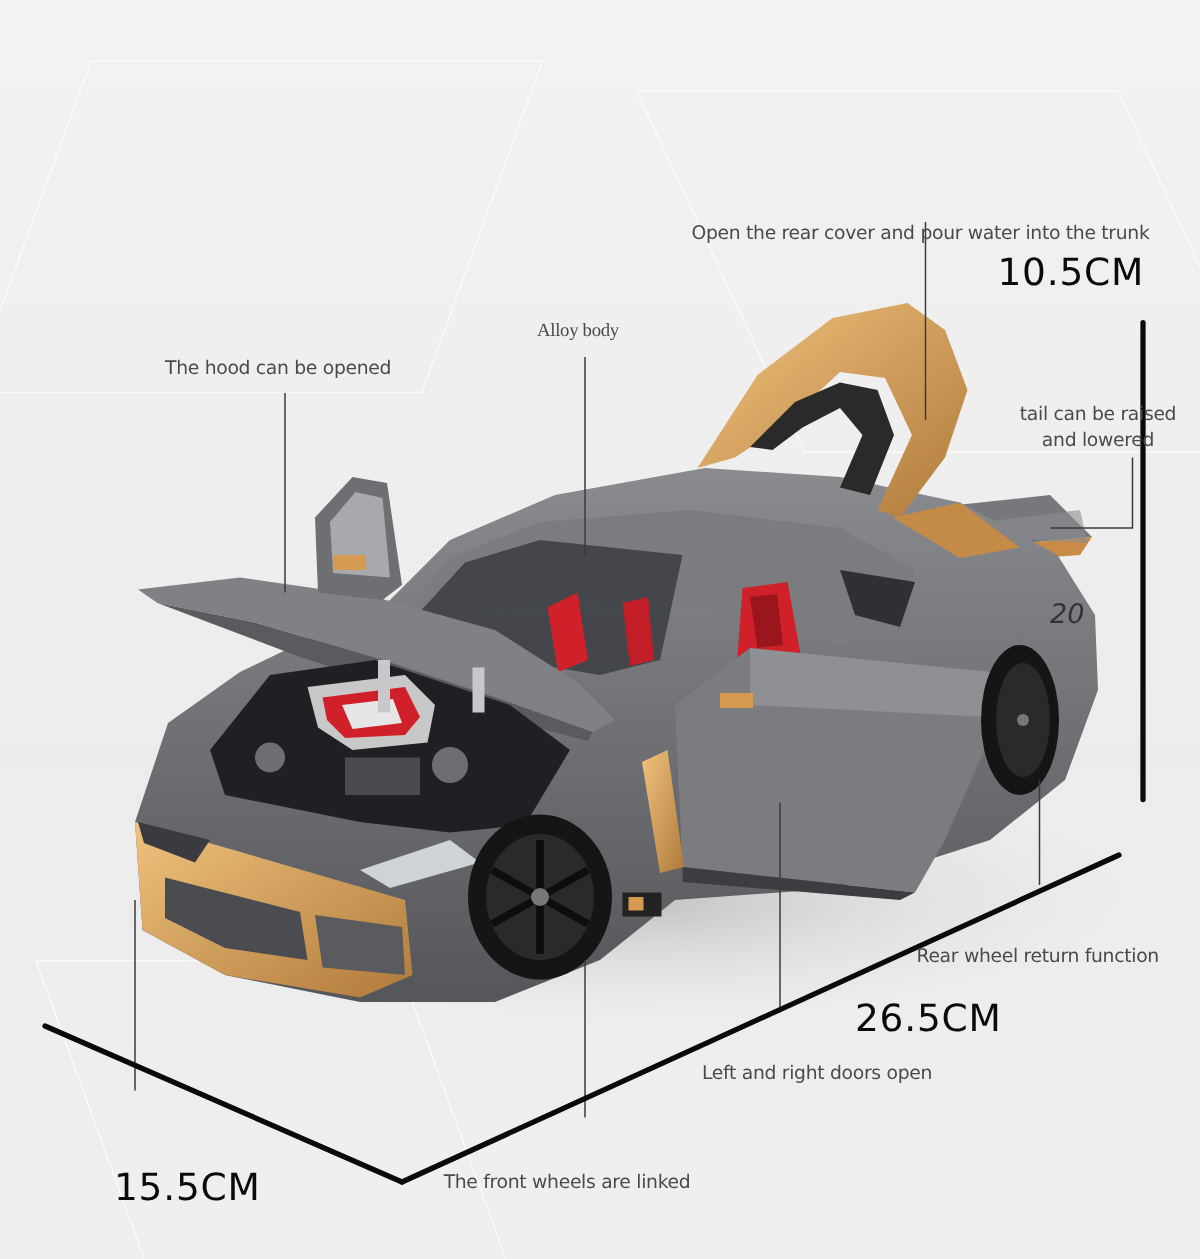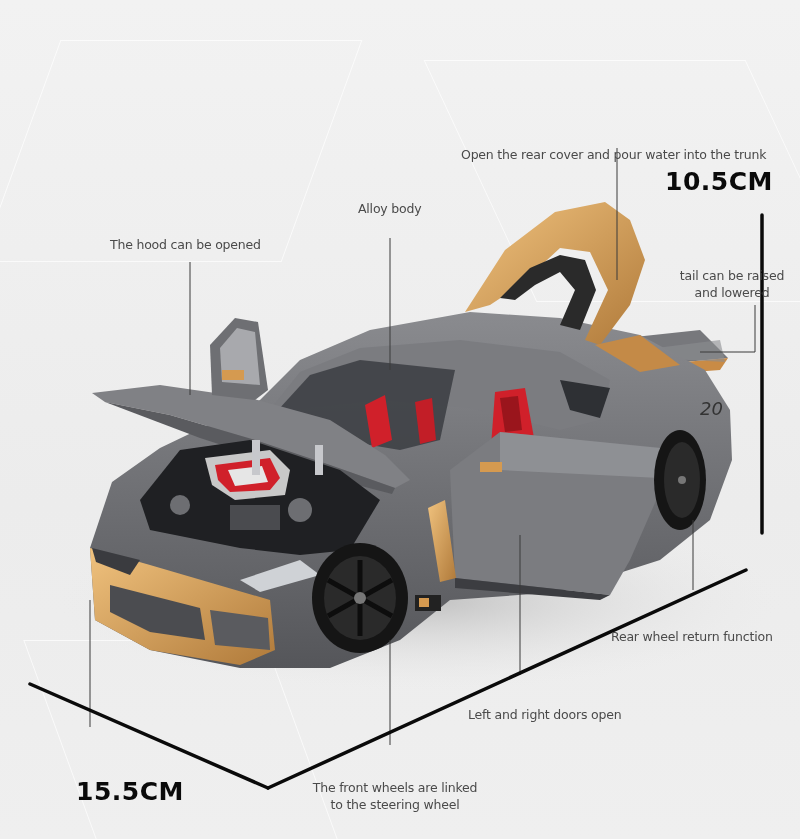--- a/index.html
+++ b/index.html
@@ -1,21 +1,21 @@
 <!DOCTYPE html>
 <html><head>
 <meta charset="utf-8">
 <style>
   html, body { margin:0; padding:0; }
   body { width:800px; height:839px; overflow:hidden; background:#efefef; font-family:"DejaVu Sans", sans-serif; }
   #stage { position:relative; width:800px; height:839px; background:linear-gradient(180deg,#f2f2f2 0%,#ececec 60%,#efefef 100%); overflow:hidden; }
   .bgshape { position:absolute; border:1px solid rgba(255,255,255,0.7); }
   .label { position:absolute; color:#4a4a4a; font-size:12.5px; letter-spacing:-0.2px; line-height:17px; white-space:nowrap; }
   .label.center { text-align:center; }
-  .dim { position:absolute; font-family:"DejaVu Sans", sans-serif; font-weight:bold; font-size:25px; color:#0a0a0a; letter-spacing:0.5px; }
+  .dim { position:absolute; font-family:"DejaVu Sans", sans-serif; font-weight:normal; font-size:25px; color:#0a0a0a; letter-spacing:0.5px; }
   svg.overlay { position:absolute; left:0; top:0; }
 </style>
 </head>
 <body>
 
 <div id="stage">
 
   <div class="bgshape" style="left:20px;top:40px;width:300px;height:220px;transform:skewX(-20deg);"></div>
   <div class="bgshape" style="left:480px;top:60px;width:320px;height:240px;transform:skewX(25deg);"></div>
   <div class="bgshape" style="left:60px;top:640px;width:240px;height:200px;transform:skewX(20deg);"></div>
@@ -135,31 +135,31 @@
     </g>
 
     <g stroke="#0a0a0a" stroke-width="3.5" stroke-linecap="round">
       <line x1="762" y1="215" x2="762" y2="533"></line>
       <line x1="268" y1="788" x2="746" y2="570"></line>
       <line x1="30" y1="684" x2="268" y2="788"></line>
     </g>
   </svg>
 
   <div class="label" style="left:461px;top:122px;margin-top:24px;">Open the rear cover and pour water into the trunk</div>
-  <div class="label" style="left:358px;top:200px;">Alloy body</div>
+  <div class="label" style="left:358px;top:212px;font-family:Liberation Serif, serif;">Alloy body</div>
   <div class="label" style="left:110px;top:236px;">The hood can be opened</div>
   <div class="label center" style="left:672px;top:267px;width:120px;">
     <div>tail can be raised</div>
     <div>and lowered</div>
   </div>
   <div class="label" style="left:611px;top:628px;">Rear wheel return function</div>
   <div class="label" style="left:468px;top:706px;">Left and right doors open</div>
   <div class="label" style="left:6px;top:729px;">
   </div>
-  <div class="label center" style="left:300px;top:779px;width:190px;">
+  <div class="label center" style="left:283px;top:779px;width:190px;">
     <div>The front wheels are linked</div>
-    <div>to the steering wheel</div>
   </div>
 
   <div class="dim" style="left:665px;top:167px;">10.5CM</div>
+  <div class="dim" style="left:570px;top:664px;">26.5CM</div>
   <div class="dim" style="left:76px;top:777px;">15.5CM</div>
 
 </div>
 
 </body></html>

